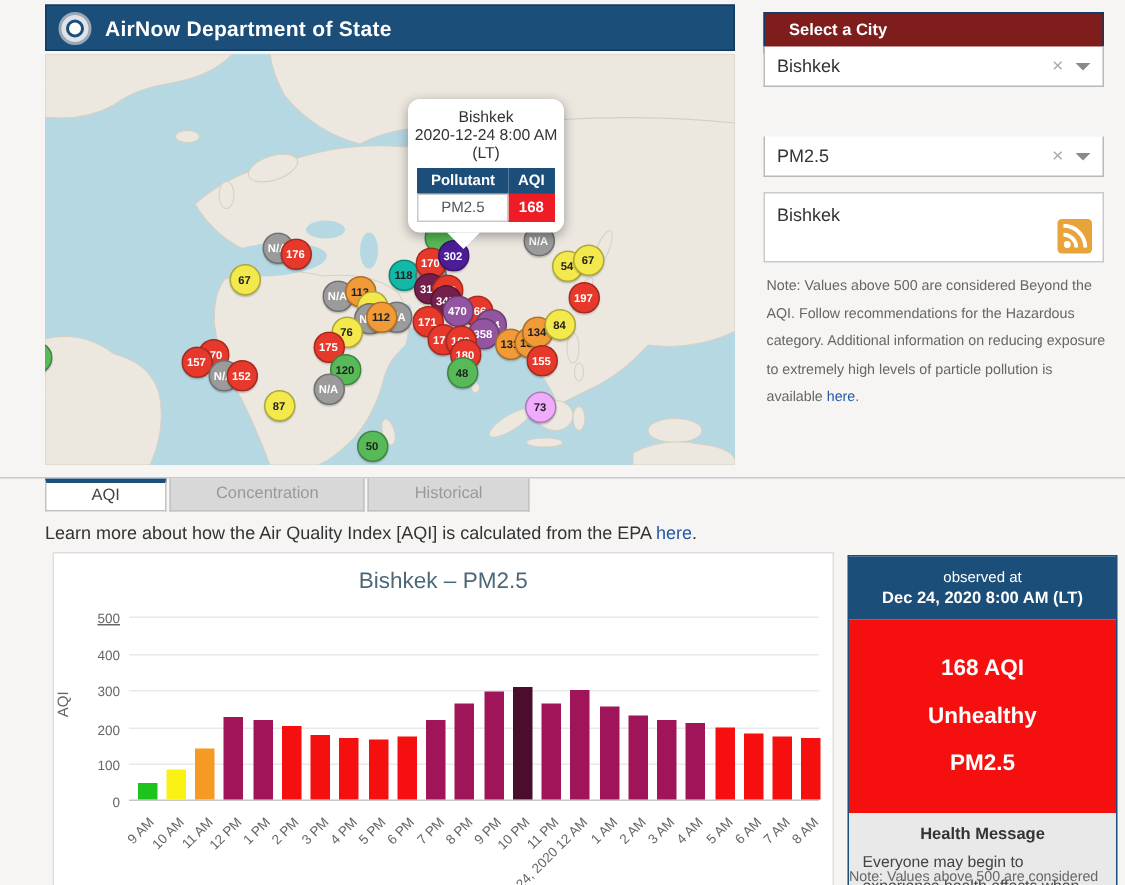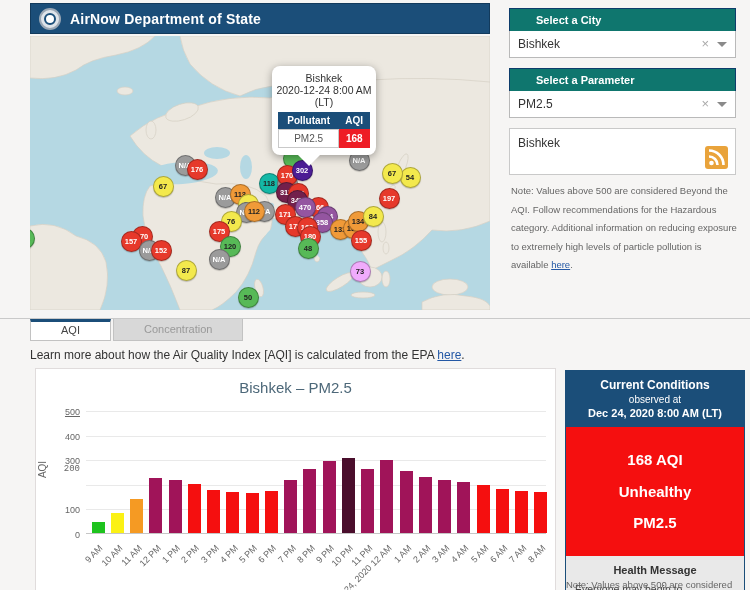--- a/index.html
+++ b/index.html
@@ -21,28 +21,28 @@
   
   .popup { position:absolute; left:242px; top:30px; width:104px; background:#fff; border-radius:8px; box-shadow:0 2px 8px rgba(0,0,0,.35); padding:6px 4px 7px; z-index:10; text-align:center; }
   .popup:after { content:""; position:absolute; left:26px; bottom:-11px; border:11px solid transparent; border-top-color:#fff; border-bottom:0; }
   .popup .l1 { font-size:10.5px; color:#333; }
   .popup table { width:96%; margin:4px auto 0; border-collapse:collapse; font-size:10px; }
   .popup th { background:#1b4e79; color:#fff; padding:3px 4px; font-size:10px; }
   .popup td { border:1px solid #c9c9c9; padding:3px 2px; color:#555; }
   .popup td.aqi { background:#ee1c25; color:#fff; font-weight:bold; border-color:#ee1c25; }
 
   
-  .sbhead { position:absolute; width:227px; left:509px; height:28px; background:#0f766e; color:#fff; font-size:11px; font-weight:bold; line-height:23px; padding-left:26px; border:1px solid #0d3c6b; }
+  .sbhead { position:absolute; width:227px; left:509px; height:28px; background:#7f1d1d; color:#fff; font-size:11px; font-weight:bold; line-height:23px; padding-left:16px; border:1px solid #0d3c6b; }
   .sbdrop { position:absolute; width:227px; left:509px; height:27px; background:#fff; border:1px solid #b9b9b9; border-top:none; font-size:12px; color:#333; line-height:26px; padding:0 8px; }
   .sbdrop .x { position:absolute; right:26px; top:0; color:#a9a9a9; font-size:13px; cursor:pointer; }
   .sbdrop .caret { position:absolute; right:8px; top:11px; width:0; height:0; border:5px solid transparent; border-top-color:#8a8a8a; }
   .rssbox { position:absolute; left:509px; top:128px; width:227px; height:47px; background:#fff; border:1px solid #c9c9c9; font-size:12px; color:#333; padding:7px 8px; }
   .rss { position:absolute; right:7px; bottom:5px; width:23px; height:23px; background:#e9a33b; border-radius:3px; }
   .note { position:absolute; left:511px; top:182px; width:226px; font-size:9.5px; color:#666; line-height:1.95; }
-  a.lk { color:#2458a5; text-decoration:underline; cursor:pointer;text-align:center; }
+  a.lk { color:#2458a5; cursor:pointer;text-align:center; }
 
   
   .tabline { position:absolute; left:0; top:318px; width:750px; border-top:1px solid #c9c9c9; }
   .tabs { position:absolute; left:30px; top:319px; display:flex; }
   .tab { height:22px; line-height:20px; padding:0 30px; font-size:11px; color:#999; background:#d8d8d8; border:1px solid #c2c2c2; border-top:none; margin-right:2px; cursor:pointer; }
   .tab.active { background:#fff; color:#444; border-top:3px solid #1b4e79; line-height:17px; }
   .learn { position:absolute; left:30px; top:348px; font-size:12px; color:#333; }
 
   
   .chartpanel { position:absolute; left:35px; top:368px; width:521px; height:260px; background:#fff; border:1px solid #e0dcdc; }
@@ -150,21 +150,21 @@
         <div class="marker" style="left: 266.5px; top: 180.5px; background: rgb(230, 57, 43); color: rgb(255, 255, 255);">168</div>
         <div class="marker" style="left: 269.5px; top: 189.5px; background: rgb(230, 57, 43); color: rgb(255, 255, 255);">180</div>
         <div class="marker" style="left: 267.5px; top: 201.5px; background: rgb(87, 185, 87); color: rgb(34, 34, 34);">48</div>
         <div class="marker" style="left: 299.5px; top: 182.5px; background: rgb(240, 154, 56); color: rgb(34, 34, 34);">131</div>
         <div class="marker" style="left: 312.5px; top: 181.5px; background: rgb(240, 154, 56); color: rgb(34, 34, 34);">135</div>
         <div class="marker" style="left: 317.5px; top: 174.5px; background: rgb(240, 154, 56); color: rgb(34, 34, 34);">134</div>
         <div class="marker" style="left: 332.5px; top: 169.5px; background: rgb(243, 233, 77); color: rgb(34, 34, 34);">84</div>
         <div class="marker" style="left: 320.5px; top: 193.5px; background: rgb(230, 57, 43); color: rgb(255, 255, 255);">155</div>
         <div class="marker" style="left: 319.5px; top: 224.5px; background: #f0abfc; color: rgb(34, 34, 34);">73</div>
         <div class="marker" style="left: 318.5px; top: 113.5px; background: rgb(155, 155, 155); color: rgb(255, 255, 255);">N/A</div>
-        <div class="marker" style="left: 337.5px; top: 130.5px; background: rgb(243, 233, 77); color: rgb(34, 34, 34); margin-left: 32px;">54</div>
+        <div class="marker" style="left: 337.5px; top: 130.5px; background: rgb(243, 233, 77); color: rgb(34, 34, 34);">54</div>
         <div class="marker" style="left: 351.5px; top: 126.5px; background: rgb(243, 233, 77); color: rgb(34, 34, 34);">67</div>
         <div class="marker" style="left: 348.5px; top: 151.5px; background: rgb(230, 57, 43); color: rgb(255, 255, 255);">197</div>
       </div>
 
     <div class="popup">
       <div class="l1">Bishkek</div>
       <div class="l1">2020-12-24 8:00 AM</div>
       <div class="l1">(LT)</div>
       <table>
         <tbody>
@@ -181,21 +181,20 @@
     </div>
   </div>
 
   <div class="sbhead" style="top:8px;">Select a City</div>
   <div class="sbdrop" style="top:31px;">
     <span>Bishkek</span>
     <span class="x">×</span>
     <span class="caret"></span>
   </div>
 
-  <div class="sbhead" style="top:68px;">Select a Parameter</div>
   <div class="sbdrop" style="top:91px;">
     <span>PM2.5</span>
     <span class="x">×</span>
     <span class="caret"></span>
   </div>
 
   <div class="rssbox">
     <span>Bishkek</span>
     <span class="rss">
       <svg width="23" height="23" viewBox="0 0 23 23">
@@ -205,20 +204,21 @@
       </svg>
     </span>
   </div>
 
   <div class="note"><span>Note: Values above 500 are considered Beyond the AQI. Follow recommendations for the Hazardous category. Additional information on reducing exposure to extremely high levels of particle pollution is available </span><a class="lk">here</a>.</div>
 
   <div class="tabline"></div>
   <div class="tabs">
     <div class="tab active">AQI</div>
     <div class="tab">Concentration</div>
+    <div class="tab">Historical</div>
   </div>
   <div class="learn"><span>Learn more about how the Air Quality Index [AQI] is calculated from the EPA </span><a class="lk">here</a>.</div>
 
   <div class="chartpanel">
     <div class="ctitle">Bishkek – PM2.5</div>
     <div class="yaxis-title">AQI</div>
     <div class="plot" id="plot">
         <div class="grid" style="top: 98.4px;"></div>
         <div class="grid" style="top: 73.8px;"></div>
         <div class="grid" style="top: 49.2px;"></div>
@@ -245,21 +245,21 @@
         <div class="bar" style="left: 352.18px; height: 53.382px; background: rgb(160, 20, 89);"></div>
         <div class="bar" style="left: 371.44px; height: 51.168px; background: rgb(160, 20, 89);"></div>
         <div class="bar" style="left: 390.7px; height: 48.462px; background: rgb(245, 15, 15);"></div>
         <div class="bar" style="left: 409.96px; height: 43.788px; background: rgb(245, 15, 15);"></div>
         <div class="bar" style="left: 429.22px; height: 42.312px; background: rgb(245, 15, 15);"></div>
         <div class="bar" style="left: 448.48px; height: 41.328px; background: rgb(245, 15, 15);"></div>
       </div>
     <div id="ylabs">
         <div class="ylab" style="top: 161px;">0</div>
         <div class="ylab" style="top: 136.4px;">100</div>
-        <div class="ylab" style="top: 95px; font-family: Liberation Mono, monospace;">200</div>
+        <div class="ylab" style="top: 113px;">200</div>
         <div class="ylab" style="top: 87.2px;">300</div>
         <div class="ylab" style="top: 62.6px;">400</div>
         <div class="ylab" style="top: 38px; text-decoration: underline;">500</div>
       </div>
     <div id="xlabs">
         <div class="xlab" style="right: 457px; top: 174px;">9 AM</div>
         <div class="xlab" style="right: 437.74px; top: 174px;">10 AM</div>
         <div class="xlab" style="right: 418.48px; top: 174px;">11 AM</div>
         <div class="xlab" style="right: 399.22px; top: 174px;">12 PM</div>
         <div class="xlab" style="right: 379.96px; top: 174px;">1 PM</div>
@@ -280,21 +280,20 @@
         <div class="xlab" style="right: 91.06px; top: 174px;">4 AM</div>
         <div class="xlab" style="right: 71.8px; top: 174px;">5 AM</div>
         <div class="xlab" style="right: 52.54px; top: 174px;">6 AM</div>
         <div class="xlab" style="right: 33.28px; top: 174px;">7 AM</div>
         <div class="xlab" style="right: 14.02px; top: 174px;">8 AM</div>
       </div>
   </div>
 
   <div class="cc">
     <div class="cchead">
-      <div class="t">Current Conditions</div>
       <div class="o">observed at</div>
       <div class="d">Dec 24, 2020 8:00 AM (LT)</div>
     </div>
     <div class="red">
       <div>168 AQI</div>
       <div>Unhealthy</div>
       <div>PM2.5</div>
     </div>
     <div class="health">
       <div class="ht">Health Message</div>

